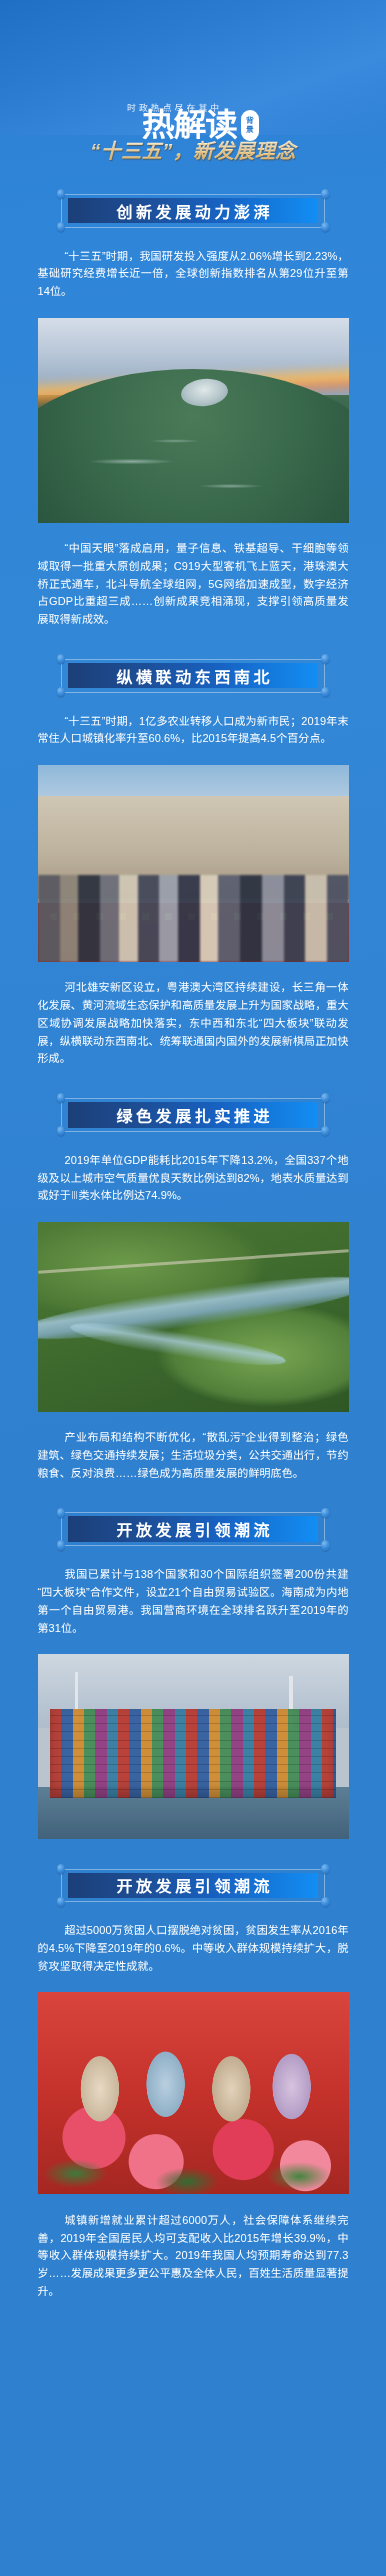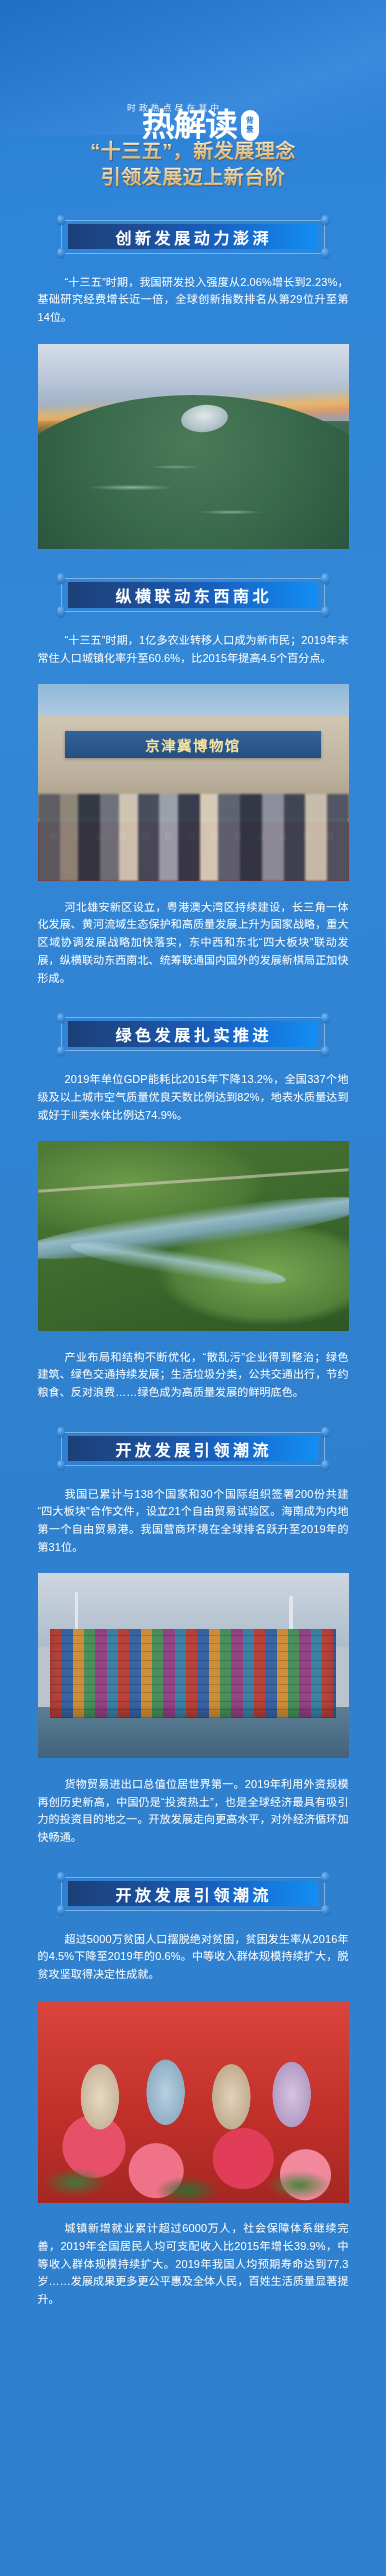--- a/index.html
+++ b/index.html
@@ -70,20 +70,21 @@
     letter-spacing:3.1px;
     color:#eaf3ff;
     font-weight:300;
   }
 
   
   .main-title {
     text-align:center;
     padding:3.1px 0 0 0;
     line-height:1.3;
+    font-style:italic;
   }
   .main-title div {
     font-size:20px;
     font-weight:bold;
     letter-spacing:0.5px;
     background:linear-gradient(180deg,#fff6e2 0%,#fde9bf 38%,#f6d596 62%,#e9bd71 100%);
     -webkit-background-clip:text;
     background-clip:text;
     color:transparent;
     -webkit-text-fill-color:transparent;
@@ -102,22 +103,21 @@
     position:absolute;
     left:4.1px; top:2.6px; right:4.1px; bottom:2.6px;
     border:0.5px solid rgba(255,255,255,.38);
   }
   .banner-plate {
     position:absolute;
     left:11.3px; top:6.7px; right:11.3px; bottom:6.7px;
     background:linear-gradient(90deg,#1b3f78 0%,#1d4d94 28%,#1763c4 62%,#128ef4 100%);
     display:flex;
     align-items:center;
-    justify-content:flex-start;
-    padding-left:44px;
+    justify-content:center;
   }
   .banner-plate span {
     font-size:16px;
     font-weight:bold;
     letter-spacing:3.6px;
     color:#ffffff;
     text-indent:3.6px;
     white-space:nowrap;
   }
   .dot {
@@ -264,57 +264,56 @@
       <div class="logo-badge">
         <span>背</span>
         <span>景</span>
       </div>
     </div>
     <div class="logo-sub">时政热点尽在其中</div>
   </div>
 
   <div class="main-title">
     <div>“十三五”，新发展理念</div>
-    <div>引领发展迈上新台阶</div>
   </div>
 
   <div class="section-banner">
     <div class="banner-frame"></div>
     <div class="banner-plate">
       <span>创新发展动力澎湃</span>
     </div>
     <div class="dot tl"></div>
     <div class="dot tr"></div>
     <div class="dot bl"></div>
     <div class="dot br"></div>
   </div>
   <p class="para">“十三五”时期，我国研发投入强度从2.06%增长到2.23%，基础研究经费增长近一倍，全球创新指数排名从第29位升至第14位。</p>
   <div class="photo ph-fast">
     <div class="sky"></div>
     <div class="glow"></div>
     <div class="land"></div>
     <div class="rivers"></div>
     <div class="dish"></div>
   </div>
+  <p class="para">“中国天眼”落成启用，量子信息、铁基超导、干细胞等领域取得一批重大原创成果；C919大型客机飞上蓝天，港珠澳大桥正式通车，北斗导航全球组网，5G网络加速成型，数字经济占GDP比重超三成……创新成果竞相涌现，支撑引领高质量发展取得新成效。</p>
 
   <div class="section-banner">
     <div class="banner-frame"></div>
     <div class="banner-plate">
       <span>纵横联动东西南北</span>
     </div>
     <div class="dot tl"></div>
     <div class="dot tr"></div>
     <div class="dot bl"></div>
     <div class="dot br"></div>
   </div>
   <p class="para">“十三五”时期，1亿多农业转移人口成为新市民；2019年末常住人口城镇化率升至60.6%，比2015年提高4.5个百分点。</p>
   <div class="photo ph-museum">
     <div class="sky2"></div>
     <div class="bldg"></div>
-    <div class="sign">京津冀博物馆</div>
     <div class="redbanner"></div>
     <div class="crowd"></div>
   </div>
   <p class="para">河北雄安新区设立，粤港澳大湾区持续建设，长三角一体化发展、黄河流域生态保护和高质量发展上升为国家战略，重大区域协调发展战略加快落实，东中西和东北“四大板块”联动发展，纵横联动东西南北、统筹联通国内国外的发展新棋局正加快形成。</p>
 
   <div class="section-banner">
     <div class="banner-frame"></div>
     <div class="banner-plate">
       <span>绿色发展扎实推进</span>
     </div>
@@ -343,21 +342,20 @@
     <div class="dot br"></div>
   </div>
   <p class="para">我国已累计与138个国家和30个国际组织签署200份共建“四大板块”合作文件，设立21个自由贸易试验区。海南成为内地第一个自由贸易港。我国营商环境在全球排名跃升至2019年的第31位。</p>
   <div class="photo ph-port">
     <div class="skybg"></div>
     <div class="water"></div>
     <div class="crane"></div>
     <div class="crane2"></div>
     <div class="stacks"></div>
   </div>
-  <p class="para">货物贸易进出口总值位居世界第一。2019年利用外资规模再创历史新高，中国仍是“投资热土”，也是全球经济最具有吸引力的投资目的地之一。开放发展走向更高水平，对外经济循环加快畅通。</p>
 
   <div class="section-banner">
     <div class="banner-frame"></div>
     <div class="banner-plate">
       <span>开放发展引领潮流</span>
     </div>
     <div class="dot tl"></div>
     <div class="dot tr"></div>
     <div class="dot bl"></div>
     <div class="dot br"></div>

